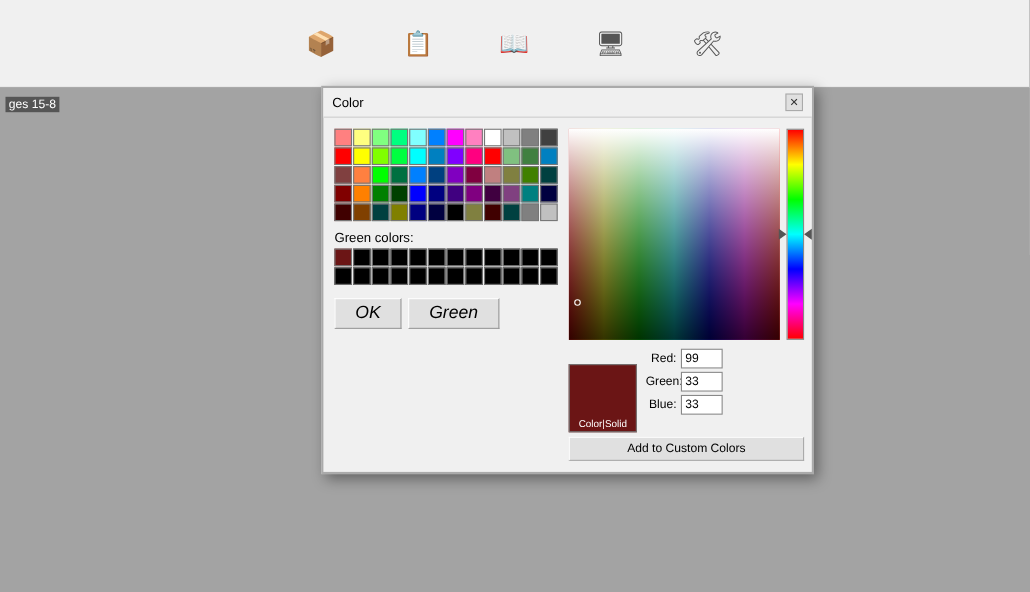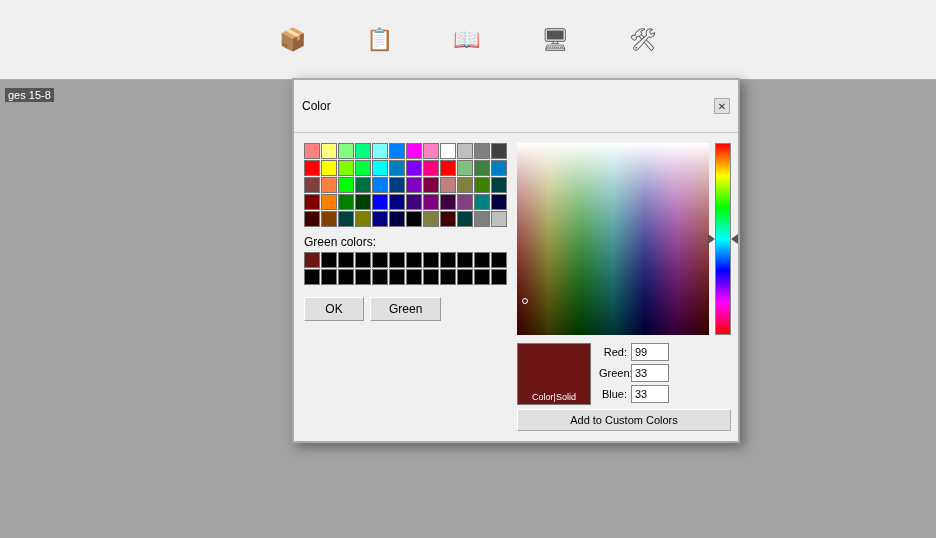--- a/index.html
+++ b/index.html
@@ -59,21 +59,21 @@
       background: #f0f0f0;
       border: 2px solid #aaa;
       box-shadow: 4px 4px 12px rgba(0,0,0,0.4);
     }
 
     .dialog-titlebar {
       display: flex;
       align-items: center;
       justify-content: space-between;
       background: #f0f0f0;
-      padding: 18px 8px;
+      padding: 5px 8px;
       border-bottom: 1px solid #ccc;
       cursor: default;
       user-select: none;
     }
 
     .dialog-title {
       font-size: 12px;
       font-weight: normal;
       color: #000;
     }
@@ -159,24 +159,25 @@
       gap: 6px;
       margin-top: 4px;
     }
 
     .btn {
       padding: 4px 18px;
       background: #e0e0e0;
       border: 1px solid #999;
       border-top-color: #fff;
       border-left-color: #fff;
-      font-size: 12px;
+      font-size: 16px;
       cursor: pointer;
       min-width: 60px;
       text-align: center;
+      font-style: italic;
     }
 
     
     .right-panel {
       display: flex;
       flex-direction: column;
       gap: 4px;
     }
 
     .color-picker-row {
@@ -285,29 +286,30 @@
 
     
     .color-info-row {
       display: flex;
       align-items: flex-start;
       gap: 8px;
       margin-top: 4px;
     }
 
     .color-preview-box {
-      width: 74px;
+      width: 62px;
       height: 62px;
       background: #6b1515;
       border: 1px solid #777;
       flex-shrink: 0;
       display: flex;
       align-items: flex-end;
       justify-content: center;
       padding-bottom: 2px;
+      margin-top: 14px;
     }
 
     .color-preview-label {
       font-size: 9px;
       color: #fff;
     }
 
     .color-inputs {
       display: flex;
       flex-direction: column;

